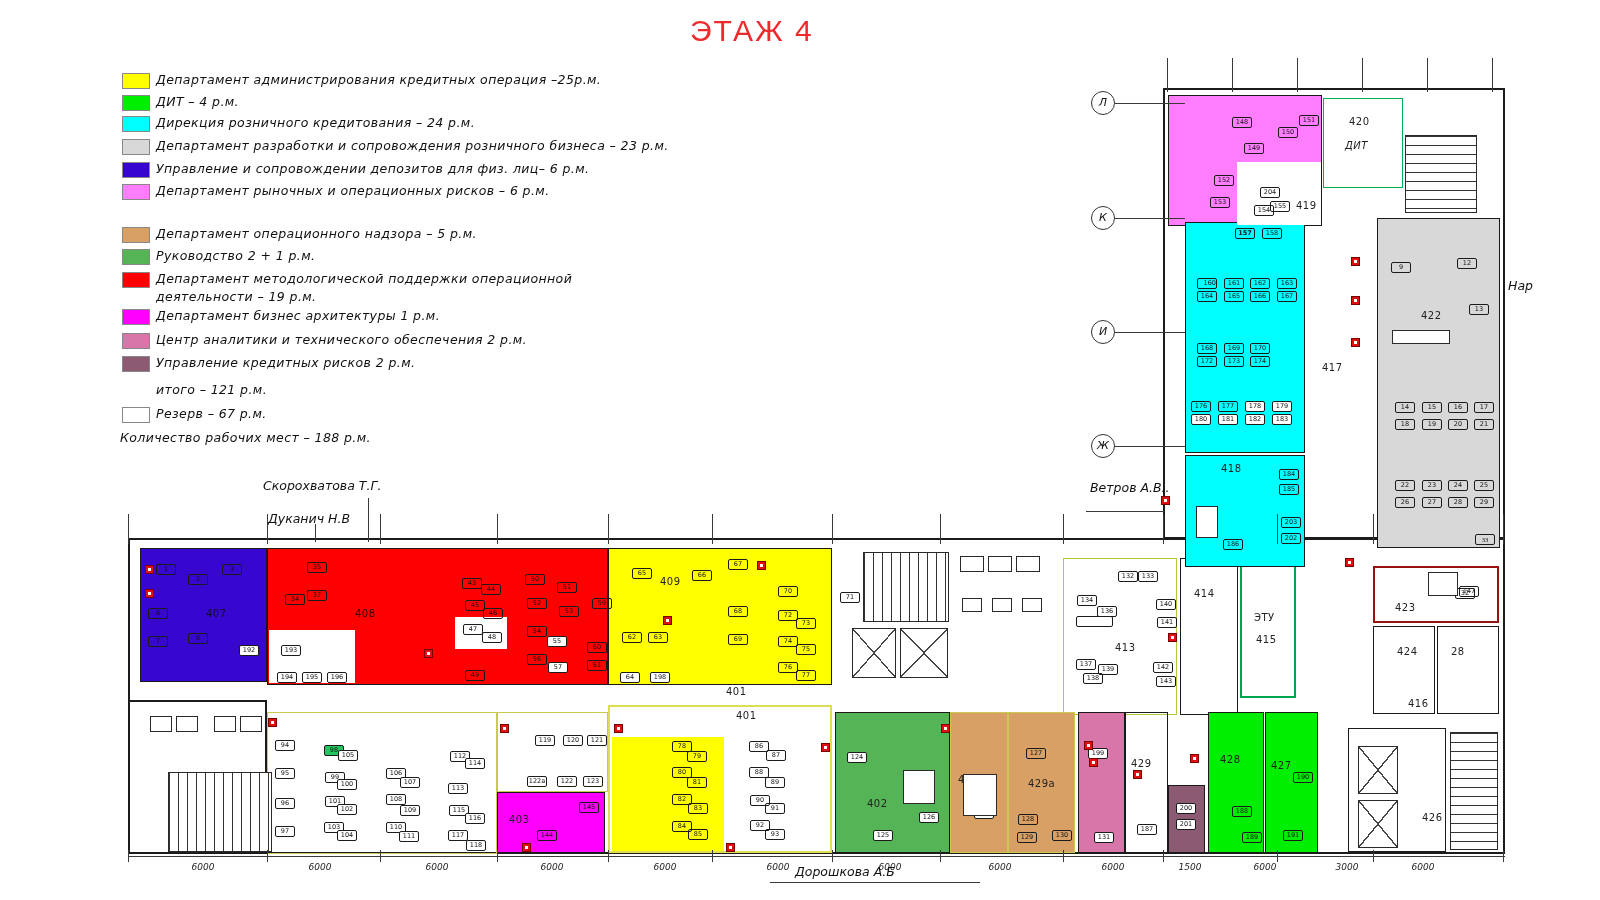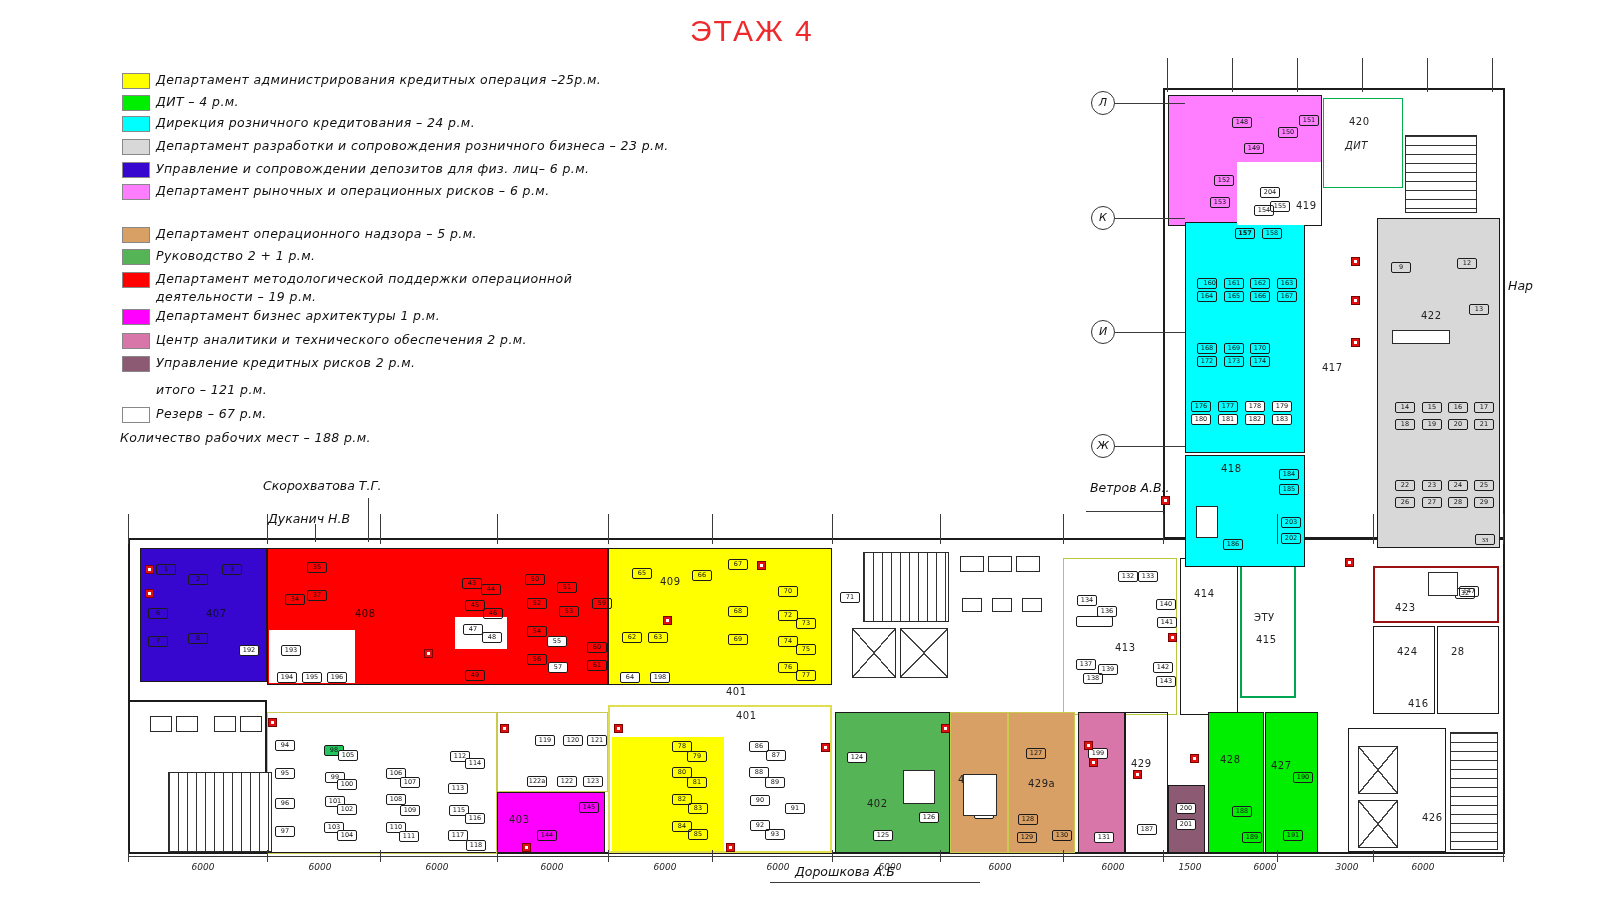--- a/index.html
+++ b/index.html
@@ -209,21 +209,21 @@
       <div class="desk" style="left: 687px; top: 777px; background: transparent;">81</div>
       <div class="desk" style="left: 672px; top: 794px; background: transparent;">82</div>
       <div class="desk" style="left: 688px; top: 803px; background: transparent;">83</div>
       <div class="desk" style="left: 672px; top: 821px; background: transparent;">84</div>
       <div class="desk" style="left: 688px; top: 829px; background: transparent;">85</div>
       <div class="desk" style="left: 749px; top: 741px; background: transparent;">86</div>
       <div class="desk" style="left: 766px; top: 750px; background: transparent;">87</div>
       <div class="desk" style="left: 749px; top: 767px; background: transparent;">88</div>
       <div class="desk" style="left: 765px; top: 777px; background: transparent;">89</div>
       <div class="desk" style="left: 750px; top: 795px; background: transparent;">90</div>
-      <div class="desk" style="left: 765px; top: 803px; background: transparent; margin-left: 20px;">91</div>
+      <div class="desk" style="left: 765px; top: 803px; background: transparent;">91</div>
       <div class="desk" style="left: 750px; top: 820px; background: transparent;">92</div>
       <div class="desk" style="left: 765px; top: 829px; background: transparent;">93</div>
       <div class="rlabel" style="left: 736px; top: 710px;">401</div>
       <div class="desk" style="left: 847px; top: 752px; background: rgb(255, 255, 255);">124</div>
       <div class="desk" style="left: 873px; top: 830px; background: rgb(255, 255, 255);">125</div>
       <div class="desk" style="left: 919px; top: 812px; background: rgb(255, 255, 255);">126</div>
       <div class="rlabel" style="left: 867px; top: 798px;">402</div>
       <div class="desk" style="left: 974px; top: 808px; background: rgb(255, 255, 255);">146</div>
       <div class="rlabel" style="left: 958px; top: 774px;">429б</div>
       <div class="desk" style="left: 1026px; top: 748px; background: transparent;">127</div>

